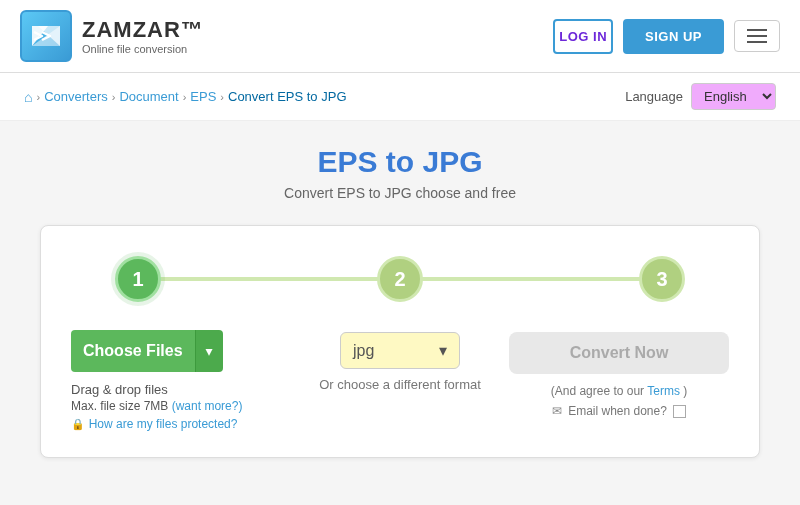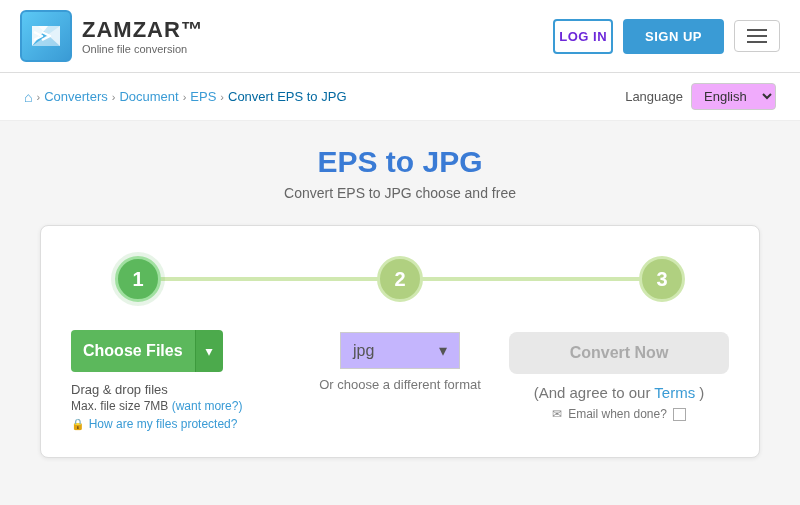--- a/index.html
+++ b/index.html
@@ -295,22 +295,22 @@
     .lock-icon {
       font-size: 11px;
       color: #888;
     }
 
     
     .format-select-wrapper {
       display: flex;
       align-items: center;
       border: 1px solid #ccc;
-      border-radius: 0;
-      background: #c4b5fd;
+      border-radius: 6px;
+      background: #fef9c3;
       padding: 8px 12px;
       font-size: 16px;
       color: #555;
       gap: 8px;
       cursor: pointer;
       min-width: 120px;
       justify-content: space-between;
       margin-bottom: 8px;
     }
     .format-label-text {
@@ -326,21 +326,21 @@
       border: none;
       padding: 12px 28px;
       font-size: 16px;
       font-weight: bold;
       border-radius: 8px;
       cursor: default;
       width: 100%;
       margin-bottom: 10px;
     }
     .terms-text {
-      font-size: 15px;
+      font-size: 12px;
       color: #777;
       text-align: center;
       margin-bottom: 6px;
     }
     .terms-text a {
       color: #3a9bd5;
       text-decoration: none;
     }
     .email-row {
       display: flex;

